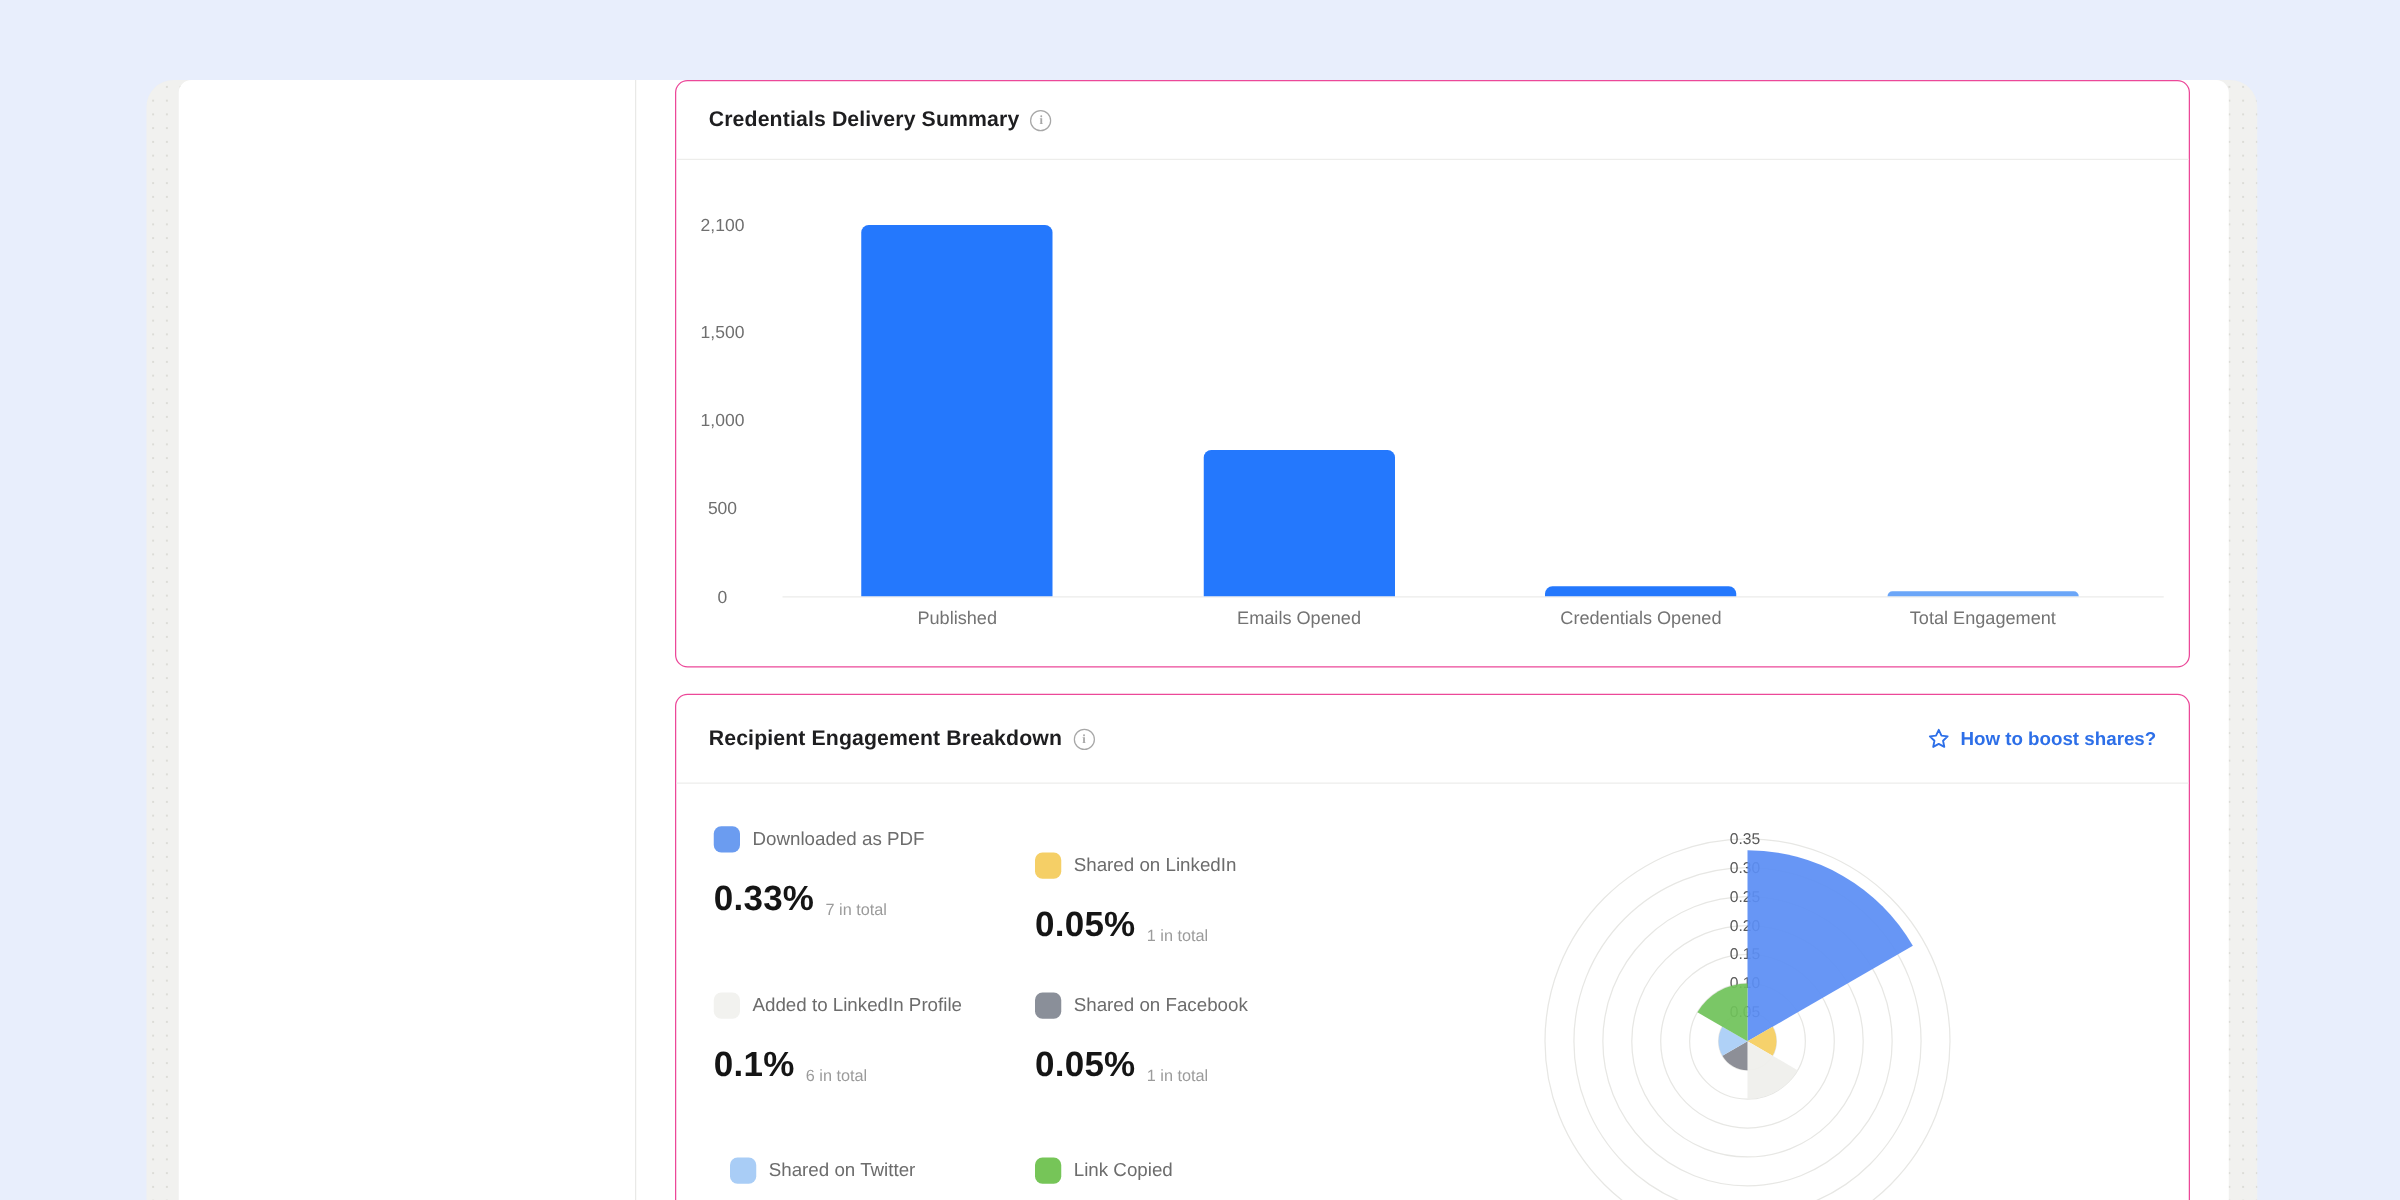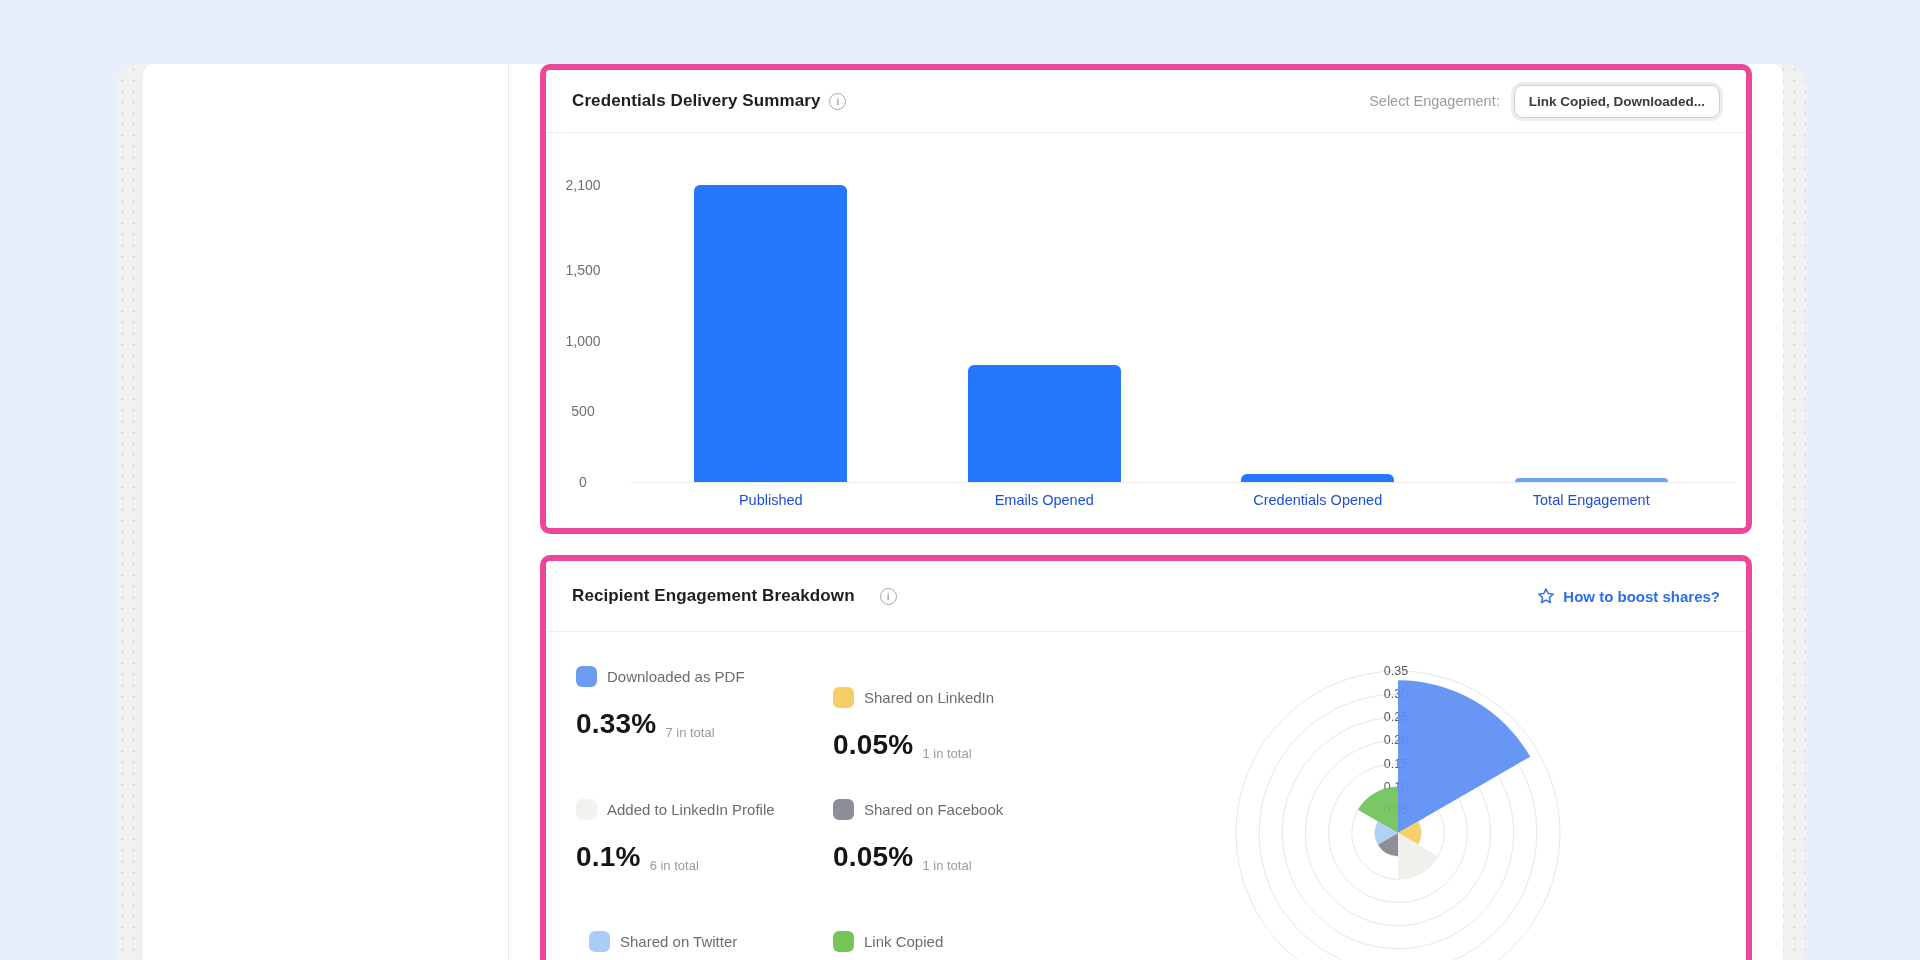--- a/index.html
+++ b/index.html
@@ -17,32 +17,32 @@
     border-radius:22px 22px 0 0;
   }
   .window-inner{
     position:absolute;left:26px;top:0;width:1640px;height:896px;
     background:#ffffff;border-radius:10px 10px 0 0;
   }
   .vdivider{
     position:absolute;left:508px;top:64px;width:1px;height:896px;background:#e9e9e7;
   }
   .card{
-    position:absolute;background:#fff;border:6px solid #ec4899;border-radius:10px;
+    position:absolute;background:#fff;border:1px solid #ec4899;border-radius:10px;
     box-sizing:border-box;
   }
   #card-delivery{left:540px;top:64px;width:1212px;height:470px;}
   #card-engagement{left:540px;top:555px;width:1212px;height:560px;}
   .card-header{
     position:absolute;left:0;top:0;width:100%;box-sizing:border-box;
     border-bottom:1px solid #ededeb;display:flex;align-items:center;
     padding:0 26px;
   }
   #card-delivery .card-header{height:63px;}
-  #card-engagement .card-header{height:71px;gap:16px;}
+  #card-engagement .card-header{height:71px;}
   .card-title{font-size:17px;font-weight:700;color:#1e1e20;letter-spacing:.1px;}
   .info-icon{
     display:inline-block;width:15px;height:15px;border:1.5px solid #a7a7a7;border-radius:50%;
     color:#a7a7a7;font-size:10px;line-height:15px;text-align:center;font-weight:700;
     margin-left:9px;font-family:"Liberation Serif",serif;
   }
   .header-right{margin-left:auto;display:flex;align-items:center;}
   .select-label{font-size:14.5px;color:#9c9c9c;margin-right:14px;}
   .select-btn{
     background:#fff;border:1px solid #cfcfcd;border-radius:9px;
@@ -51,21 +51,21 @@
     padding:8px 14px;cursor:pointer;white-space:nowrap;
     font-family:"Liberation Sans",sans-serif;
   }
   .boost-link{display:flex;align-items:center;cursor:pointer;}
   .boost-link span{font-size:15px;font-weight:700;color:#2d6fe8;margin-left:8px;}
   
   #bar-chart{position:absolute;left:0;top:63px;width:1210px;height:405px;}
   .ytick{position:absolute;width:70px;text-align:center;font-size:14px;color:#6f6f6f;}
   .axis-line{position:absolute;height:1px;background:#ececea;}
   .bar{position:absolute;border-radius:6px 6px 0 0;}
-  .xlabel{position:absolute;text-align:center;font-size:14.5px;color:#1d4ed8;}
+  .xlabel{position:absolute;text-align:center;font-size:14.5px;color:#737373;}
   
   .stat-cell{position:absolute;width:250px;}
   .stat-legend{display:flex;align-items:center;}
   .swatch{width:21px;height:21px;border-radius:6px;flex:0 0 auto;}
   .swatch.dots-blue{background-image:radial-gradient(#bcd4f8 1.1px, transparent 1.3px);background-size:6px 6px;}
   .swatch.dots-gray{background-image:radial-gradient(#dadad6 1.1px, transparent 1.3px);background-size:6px 6px;}
   .stat-label{font-size:15px;color:#6c6c6c;margin-left:10px;white-space:nowrap;}
   .stat-value-row{position:absolute;top:42px;left:0;display:flex;align-items:flex-end;white-space:nowrap;}
   .stat-pct{font-size:28px;font-weight:600;color:#151515;letter-spacing:.2px;}
   .stat-total{font-size:13px;color:#9b9b9b;margin-left:9px;font-weight:400;}
@@ -76,24 +76,20 @@
 
 <div class="window">
   <div class="window-inner"></div>
 </div>
 <div class="vdivider"></div>
 
 <div class="card" id="card-delivery">
   <div class="card-header">
     <span class="card-title">Credentials Delivery Summary</span>
     <span class="info-icon">i</span>
-    <span class="header-right">
-      <span class="select-label">Select Engagement:</span>
-      <button class="select-btn">Link Copied, Downloaded...</button>
-    </span>
   </div>
   <div id="bar-chart">
       <div class="ytick" style="left: 2px; top: 341px;">0</div>
       <div class="ytick" style="left: 2px; top: 270.286px;">500</div>
       <div class="ytick" style="left: 2px; top: 199.571px;">1,000</div>
       <div class="ytick" style="left: 2px; top: 128.857px;">1,500</div>
       <div class="ytick" style="left: 2px; top: 44px;">2,100</div>
       <div class="axis-line" style="left: 85px; top: 349px; width: 1105px;"></div>
       <div class="bar" style="left: 148.25px; top: 52px; width: 153px; height: 297px; background: rgb(36, 120, 253);"></div>
       <div class="xlabel" style="left: 88px; top: 359px; width: 273.5px;">Published</div>

